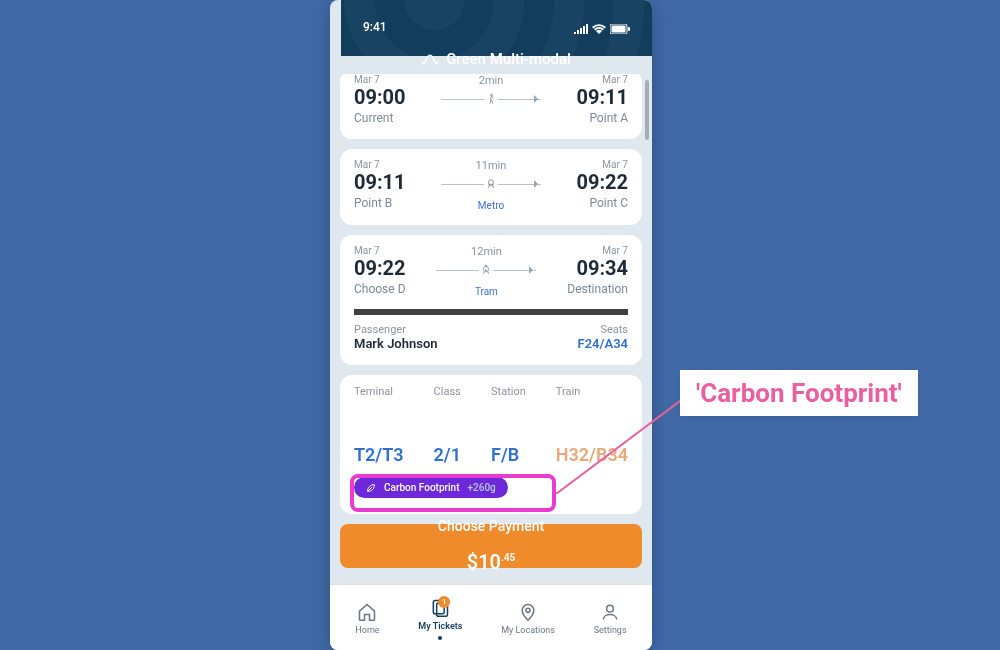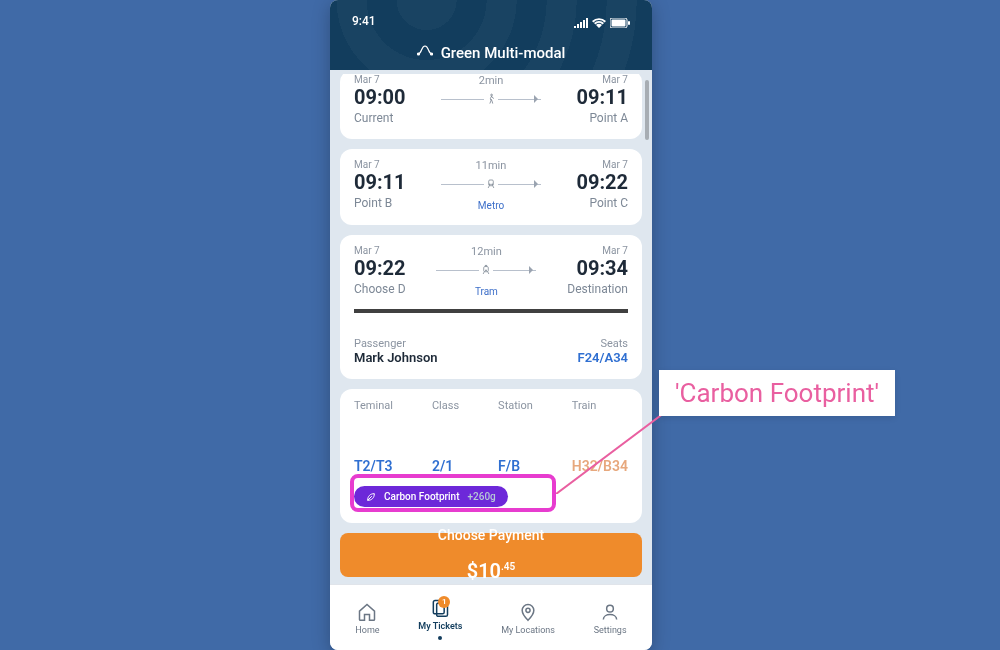--- a/index.html
+++ b/index.html
@@ -20,34 +20,35 @@
     background: #dfe7ef;
     border-radius: 8px;
     box-shadow: 0 4px 18px rgba(0,0,0,.25);
     overflow: hidden;
   }
   .header {
     background: #123d5d;
     background-image:
       repeating-radial-gradient(circle at 30% 0%, rgba(255,255,255,.03) 0 30px, transparent 30px 60px);
     color: #fff;
-    height: 70px;
-    padding-top: 14px;
+    height: 56px;
+    padding-top: 20px;
+    margin-left: 11px;
   }
   .status-bar {
     display: flex;
     justify-content: space-between;
     padding: 0 22px;
     font-size: 12px;
     font-weight: 500;
     height: 18px;
   }
   .status-icons { display:flex; gap:4px; align-items:center; }
   .title-row {
-    display:flex; justify-content:center;
+    display:flex; align-items:center; justify-content:center;
     gap:8px; margin-top:12px;
     font-size:15px; font-weight:500;
   }
   .scroll-area {
     position:absolute; top:74px; bottom:66px; left:0; right:0;
     overflow:hidden; padding:0 10px;
   }
   .scrollbar {
     position:absolute; right:3px; top:80px; width:4px; height:60px;
     background: rgba(0,0,0,.25); border-radius:2px;
@@ -75,37 +76,37 @@
     content:""; position:absolute; left:0; right:0; top:50%;
     border-top:1px solid #b8c0cc;
   }
   .arrow::after {
     content:""; position:absolute; right:-1px; top:50%;
     border:4px solid transparent; border-left-color:#9aa3b0;
     transform:translateY(-50%);
   }
   .arrow svg { position:relative; background:#fff; padding:0 3px; }
   .pass-row {
-    border-top:4px solid #404040; margin-top:12px; padding-top:24px;
+    border-top:6px solid #404040; margin-top:12px; padding-top:8px;
     display:flex; justify-content:space-between; font-size:11px;
   }
   .pass-row .lbl { color:#8b94a1; }
   .pass-row .val { font-size:13px; font-weight:600; color:#1e2a38; }
   .pass-row .val.blue { color:#2f6fd1; }
   .details-card {
     background:#fff; border-radius:12px; padding:10px 14px 16px;
     position:relative;
   }
   .detail-grid {
     display:flex; justify-content:space-between; font-size:11px;
   }
   .detail-grid .dc { display:flex; flex-direction:column; align-items:flex-start;gap:40px; }
   .detail-grid .dc:last-child { }
   .detail-grid .lbl { color:#8b94a1; margin-bottom:6px; }
-  .detail-grid .val { color:#2f6fd1; font-weight:600; font-size:14px; }
+  .detail-grid .val { color:#2f6fd1; font-weight:600; font-size:18px; }
   .detail-grid .val.fade { color:#e7a87d; }
   .carbon-pill {
     margin-top:12px;
     display:inline-flex; align-items:center; gap:8px;
     background:#6d28d9; color:#fff;
     border-radius:14px; padding:5px 12px;
     font-size:10px; font-weight:500;
   }
   .carbon-pill .amt { color:#b6c8d6; }
   .magenta-box {
@@ -141,23 +142,23 @@
   .tab.active svg { stroke:#123d5d; }
   .badge {
     position:absolute; top:-2px; right:12px;
     background:#ef8b2b; color:#fff; border-radius:50%;
     width:12px; height:12px; font-size:8px;
     display:flex; align-items:center; justify-content:center;
   }
   .dots { margin-top:2px; width:4px; height:4px; border-radius:50%; background:#123d5d; }
 
   .callout {
-    position:absolute; left:659px; top:370px;
+    position:absolute; left:680px; top:370px;
     background:#fff; padding:8px 16px;
-    font-size:26px; color:#e95fa0; font-weight:400;
+    font-size:26px; color:#e95fa0; font-weight:700;
     box-shadow:0 2px 6px rgba(0,0,0,.1);
   }
   .callout-line {
     position:absolute; left:556px; top:398px; width:128px; height:96px;
     pointer-events:none;
   }
 </style>
 </head>
 <body>
 

